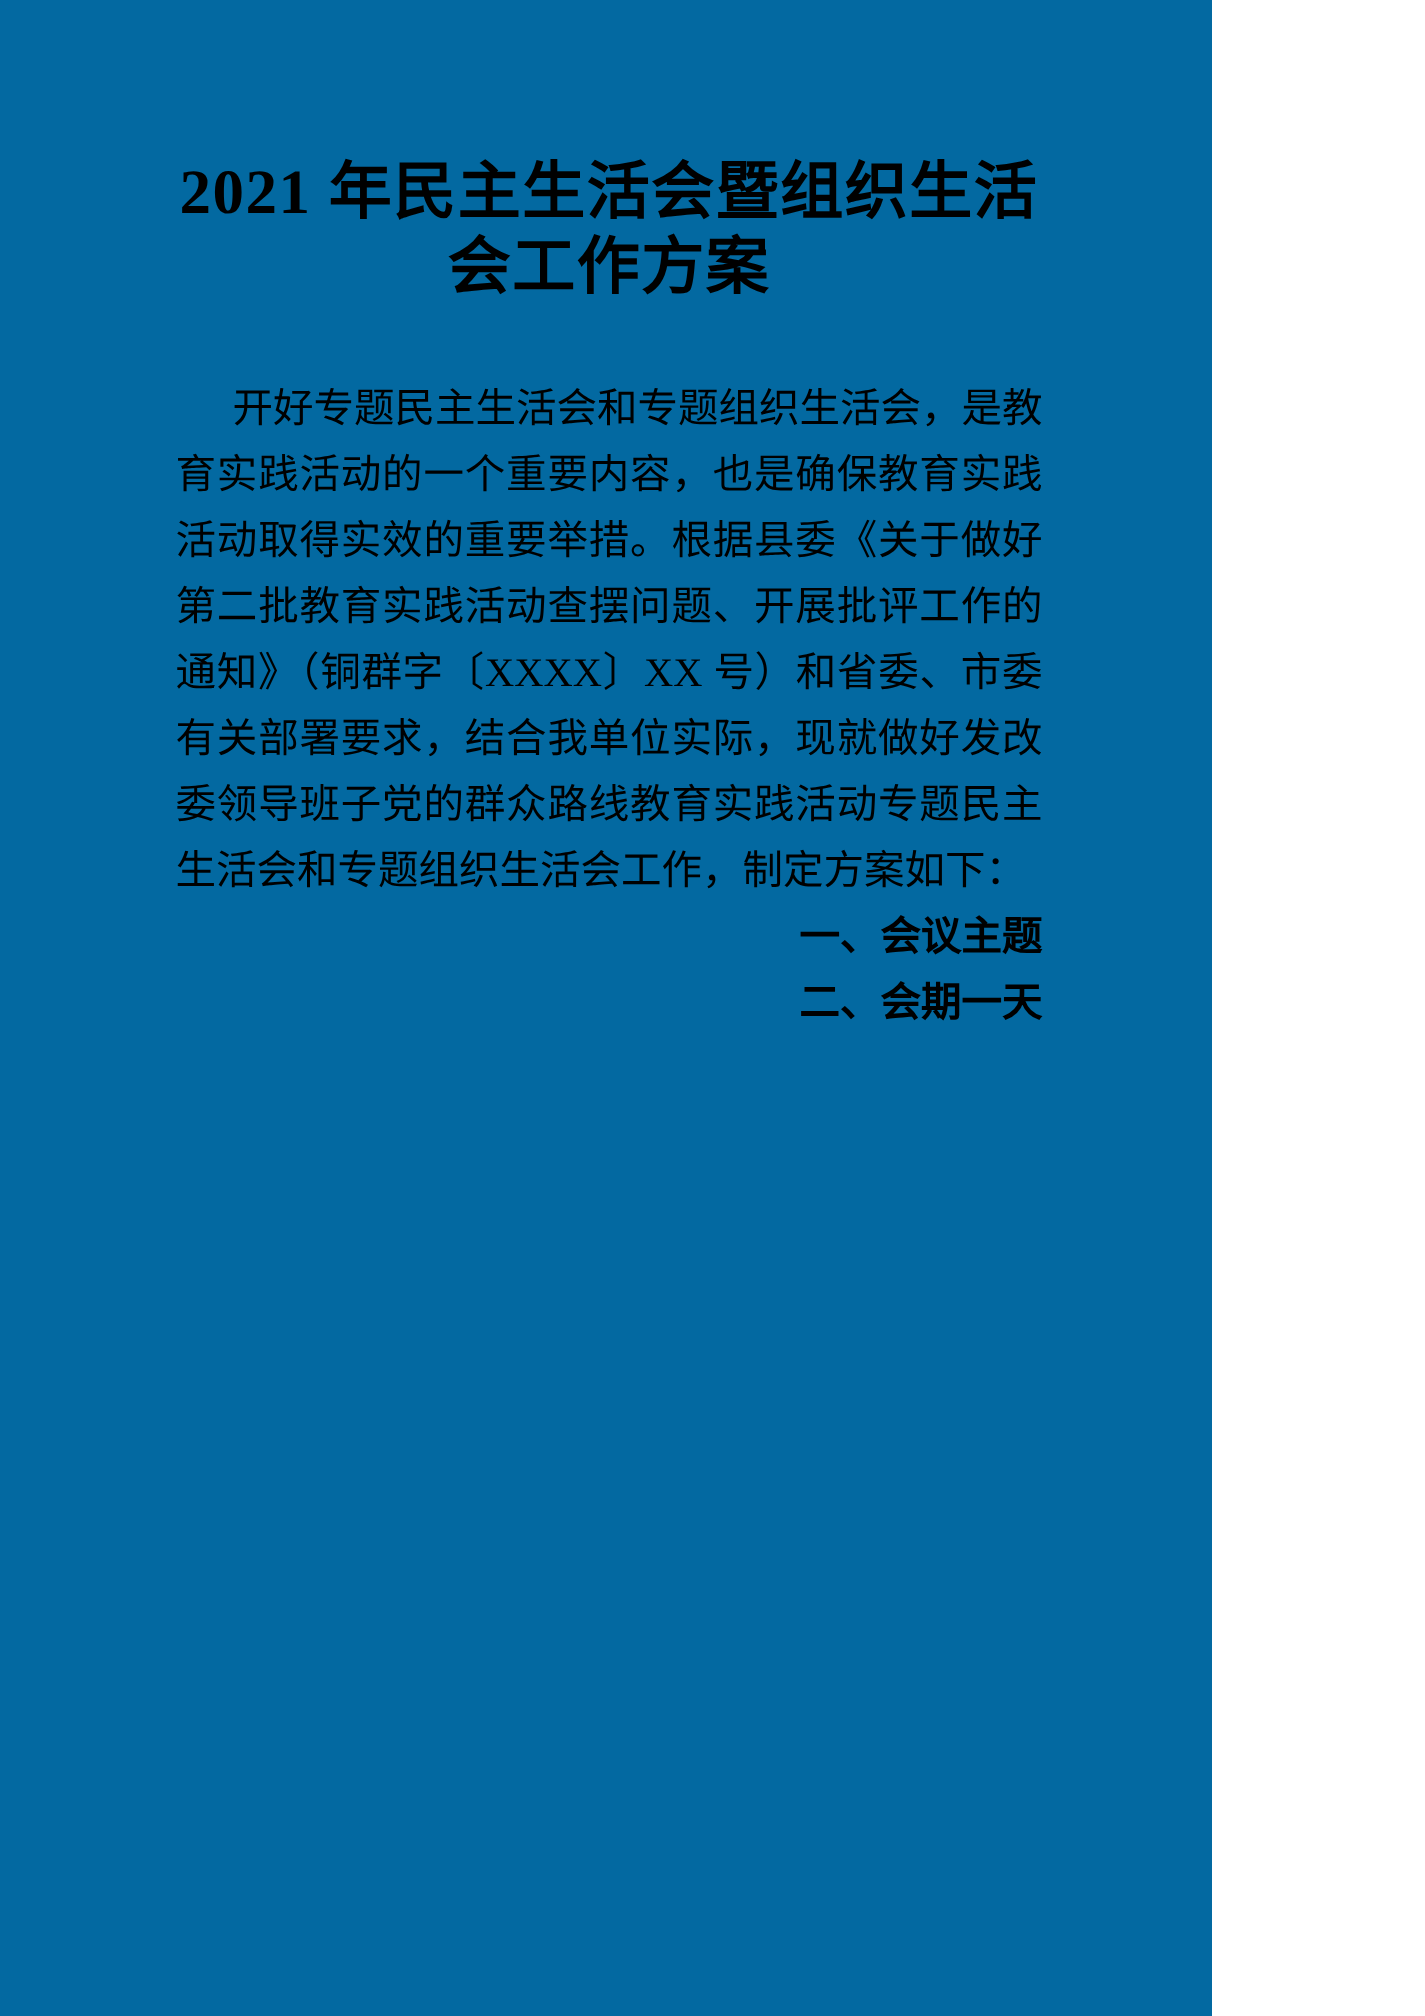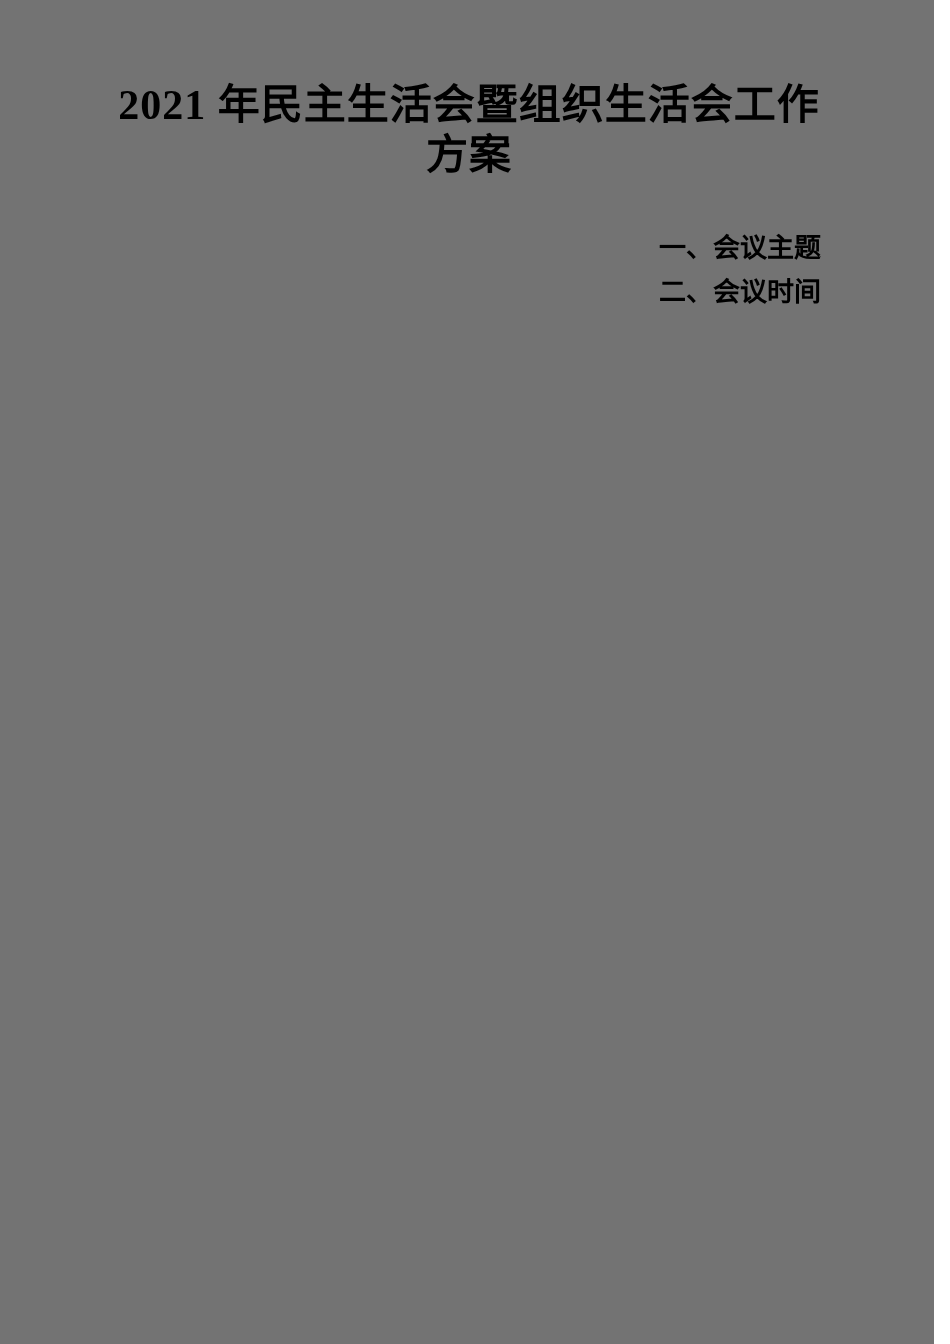--- a/index.html
+++ b/index.html
@@ -2,26 +2,26 @@
 <html lang="zh-CN"><head>
 <meta charset="utf-8">
 <style>
   html, body {
     margin: 0;
     padding: 0;
     background: #ffffff;
   }
   .page {
     position: relative;
-    width: 934px;
+    width: 808px;
     height: 1344px;
     box-sizing: border-box;
-    background: #737373;
+    background: #0369a1;
     color: #000000;
-    padding: 80px 113px 0 117px;
+    padding: 104px 113px 0 117px;
     overflow: hidden;
   }
   .doc-title {
     font-family: "Liberation Serif", "DejaVu Serif", serif;
     font-weight: 700;
     font-size: 42px;
     line-height: 50px;
     text-align: center;
     letter-spacing: 1px;
     margin: 0 0 46px 0;
@@ -46,20 +46,21 @@
     text-align: right;
   }
 </style>
 </head>
 <body>
 
 <div class="page">
   <h1 class="doc-title">2021 年民主生活会暨组织生活会工作方案</h1>
 
   <div class="doc-body">
+    <p class="para">开好专题民主生活会和专题组织生活会，是教育实践活动的一个重要内容，也是确保教育实践活动取得实效的重要举措。根据县委《关于做好第二批教育实践活动查摆问题、开展批评工作的通知》（铜群字〔XXXX〕XX 号）和省委、市委有关部署要求，结合我单位实际，现就做好发改委领导班子党的群众路线教育实践活动专题民主生活会和专题组织生活会工作，制定方案如下：</p>
 
     <p class="heading">一、会议主题</p>
 
 
-    <p class="heading">二、会议时间</p>
+    <p class="heading">二、会期一天</p>
 
   </div>
 </div>
 
 </body></html>

